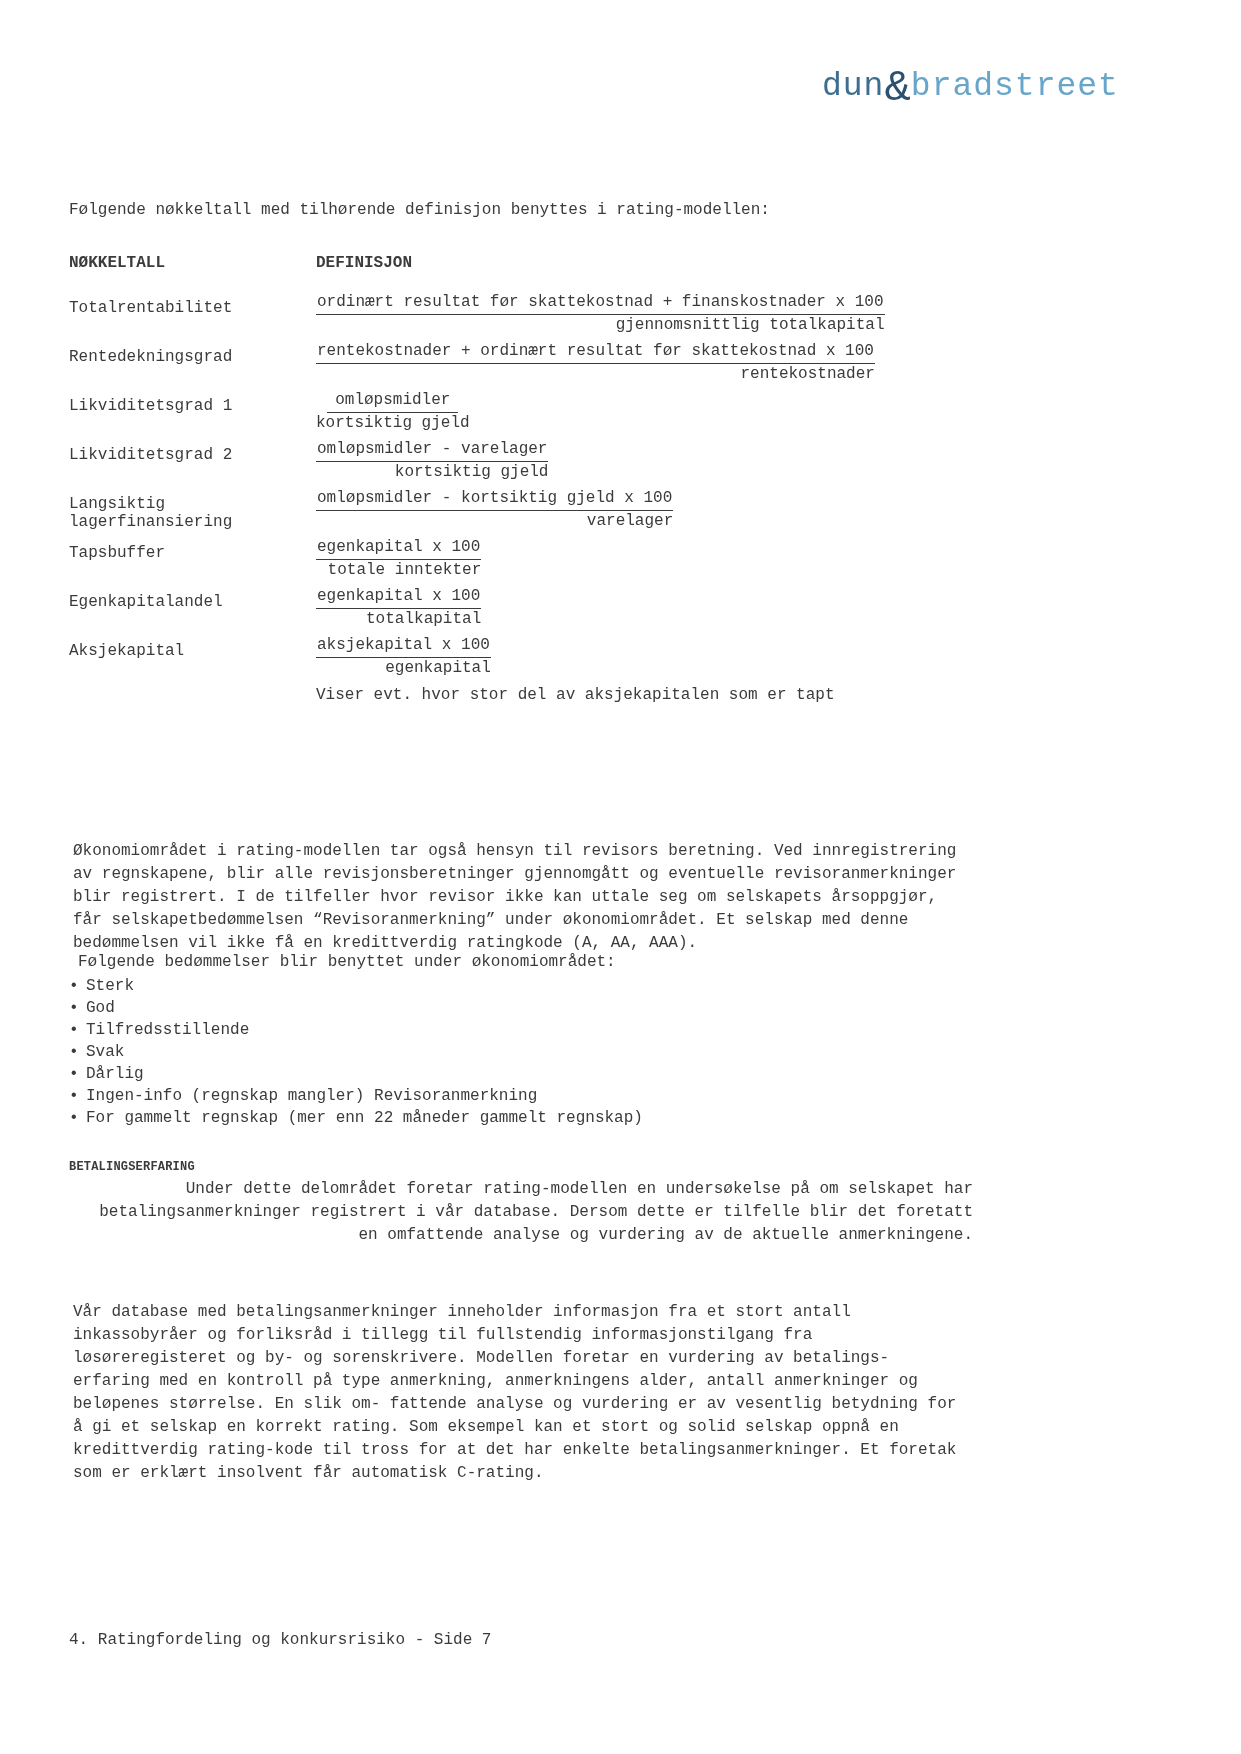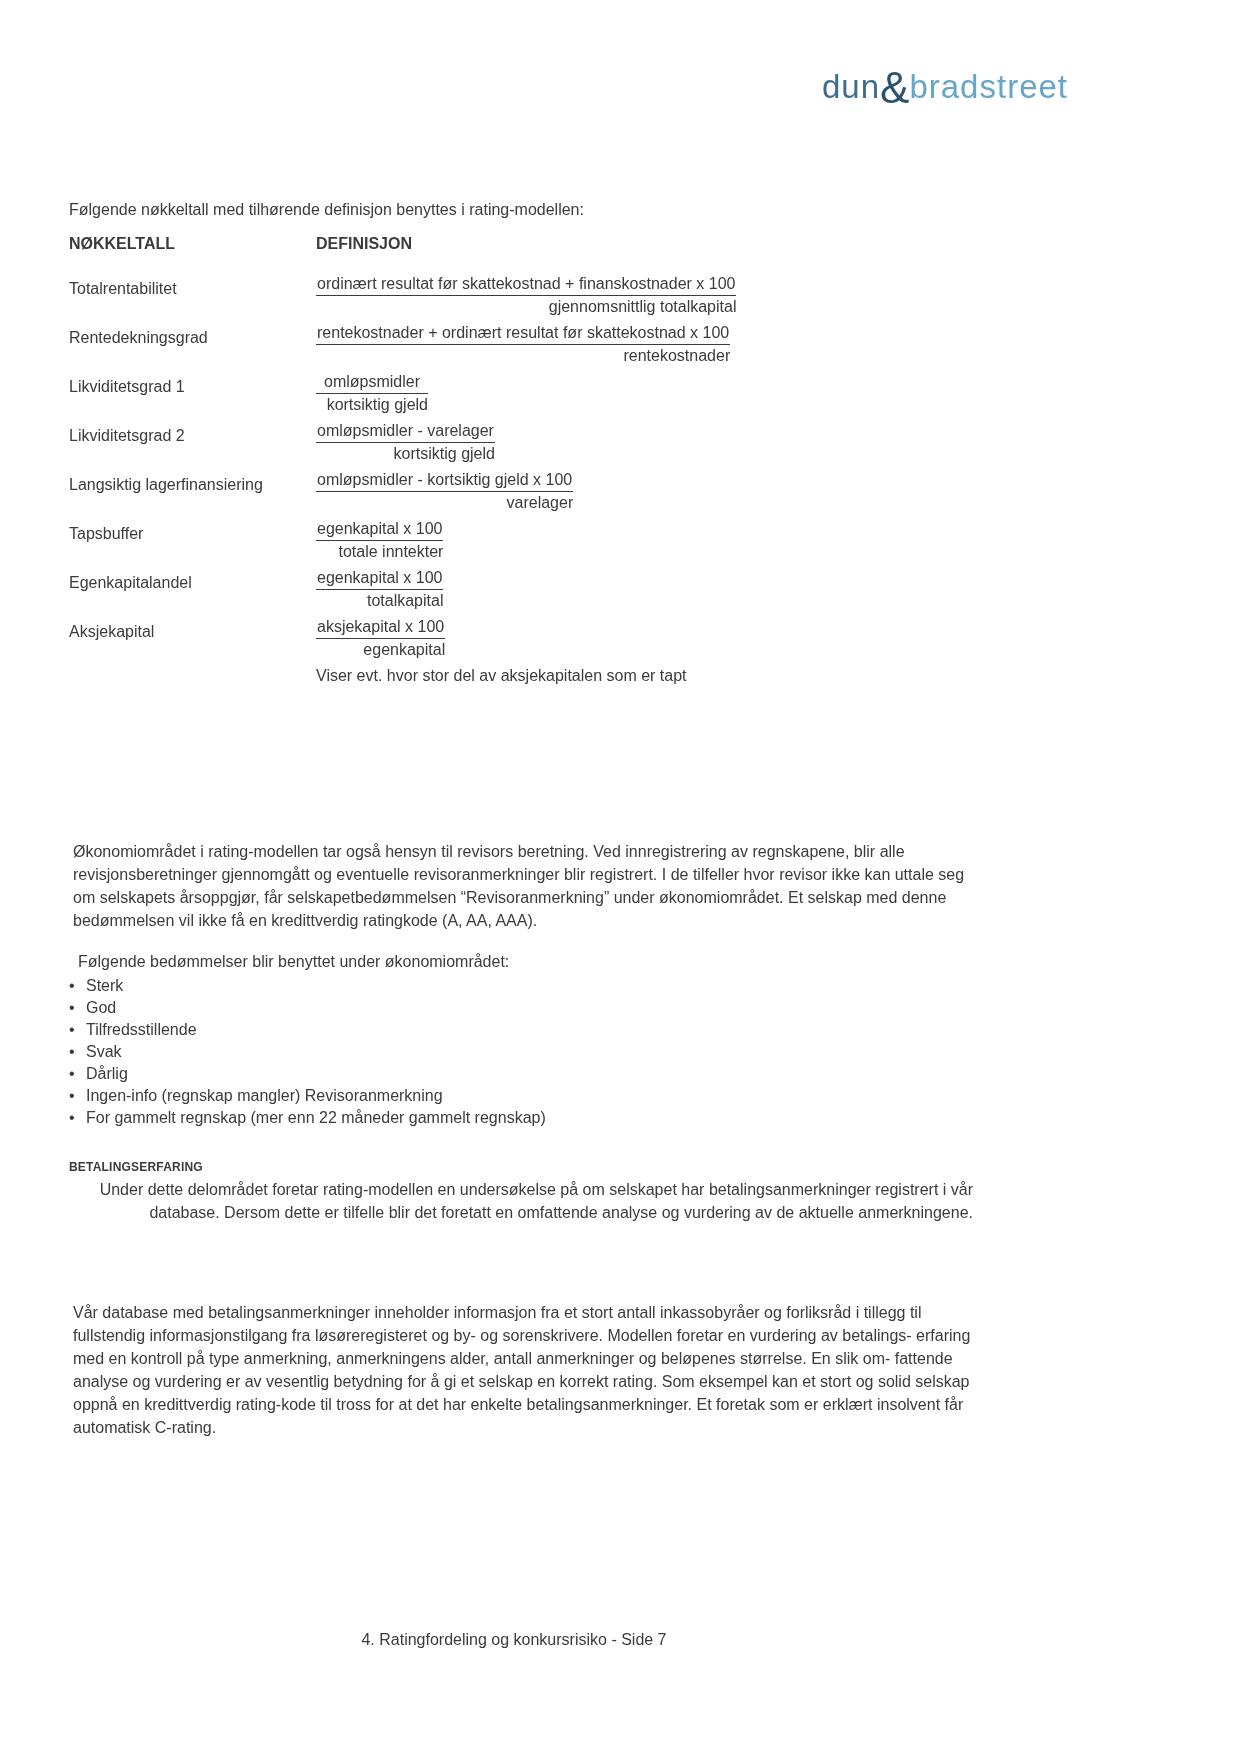--- a/index.html
+++ b/index.html
@@ -1,36 +1,36 @@
 <!DOCTYPE html>
 <html lang="no"><head>
 <meta charset="utf-8">
 <style>
   html,body{margin:0;padding:0;background:#ffffff;}
   .page{
     position:relative;
     width:1241px;
     height:1754px;
     background:#ffffff;
-    font-family:Liberation Sans, sans-serif;
+    font-family:Liberation Mono, monospace;
     color:#3b3b3b;
     font-size:16px;
     overflow:hidden;
   }
   
   .logo{position:absolute;top:66px;left:822px;white-space:nowrap;line-height:1;}
   .logo-dun{font-size:33px;color:#3d6e90;letter-spacing:1px;}
   .logo-amp{font-size:44px;color:#2b5170;font-weight:400;margin:0 0px;vertical-align:-5px;}
   .logo-brad{font-size:33px;color:#67a5c9;letter-spacing:1px;}
 
   
   .intro{position:absolute;top:201px;left:69px;margin:0;}
 
   
-  .keytable{position:absolute;top:235px;left:69px;width:920px;}
+  .keytable{position:absolute;top:254px;left:69px;width:920px;}
   .krow{display:flex;margin-bottom:5px;}
   .col-label{width:247px;flex:none;padding-top:7px;}
   .col-def{flex:1;}
   .thead{margin-bottom:20px;}
   .thead .col-label,.thead .col-def{font-weight:bold;padding-top:0;}
   .frac{display:inline-block;text-align:center;line-height:21px;}
   .num{display:inline-block;border-bottom:1.5px solid #3b3b3b;padding:0 1px 1px 1px;}
   .pad-num .num{padding:0 8px 1px 8px;}
   .den{display:block;text-align:right;}
   .note-row{margin-top:7px;}
@@ -45,21 +45,21 @@
   
   .list{position:absolute;top:951px;left:69px;width:900px;line-height:22px;}
   .list-intro{margin:0 0 2px 9px;}
   .li{display:flex;}
   .bullet{width:17px;flex:none;}
 
   
   .heading2{position:absolute;top:1160px;left:69px;margin:0;font-size:12px;font-weight:bold;letter-spacing:0.2px;}
 
   
-  .footer{position:absolute;top:1631px;left:69px;width:890px;text-align:center;}
+  .footer{position:absolute;top:1631px;left:69px;width:890px;text-align:left;}
 </style>
 </head>
 <body>
 
 <div class="page">
 
   <div class="logo">
     <span class="logo-dun">dun</span><span class="logo-amp">&amp;</span><span class="logo-brad">bradstreet</span>
   </div>
 

